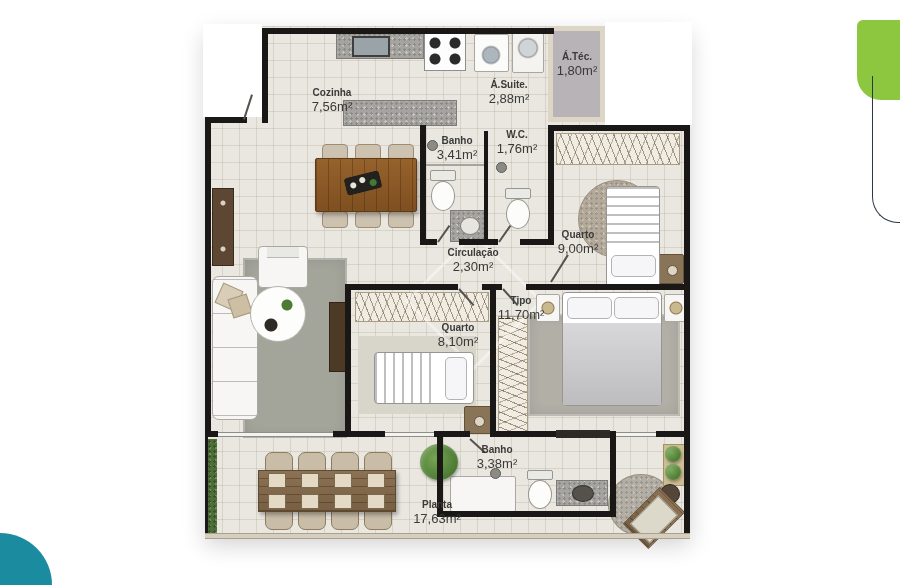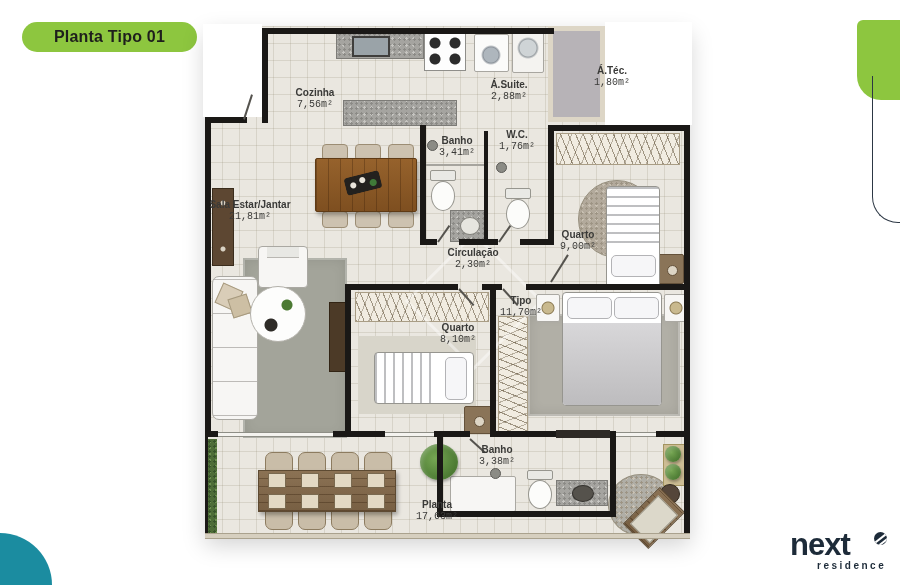--- a/index.html
+++ b/index.html
@@ -51,21 +51,21 @@
     border-radius:50%;background:#ddd5c5;border:1px solid #64513a;}
   .rug{background:#a3a49a;box-shadow:inset 0 0 0 2px rgba(255,255,255,.25), inset 0 0 14px rgba(0,0,0,.12);}
   .toilet-tank{background:#e9e9e5;border:1px solid #97968f;border-radius:2px;}
   .toilet-bowl{background:#fcfcfa;border:1px solid #97968f;border-radius:50%;}
   .shead{width:9px;height:9px;border-radius:50%;background:#8b8b85;border:1px solid #5c5b57;}
   .bowl{position:absolute;border-radius:50%;background:#e6e5df;border:1px solid #82817b;}
 
   
   .rlabel{position:absolute;text-align:center;color:#3a3a38;z-index:40;line-height:1.05;}
   .rlabel .rname{font-weight:bold;font-size:10px;}
-  .rlabel .rarea{font-size:10px;margin-top:1px;font-family:Liberation Mono, monospace;}
+  .rlabel .rarea{font-size:13px;margin-top:1px;}
 
   .watermark{position:absolute;left:425px;top:252px;width:92px;height:92px;
     border:3px solid rgba(255,255,255,.42);transform:rotate(45deg);z-index:12;}
 
   .bed-base{background:#ffffff;border:1px solid #96958f;border-radius:4px;overflow:hidden;}
   .blanket{position:absolute;background:linear-gradient(180deg,#9ea2a9,#c7cacd);
     background-size:100% 100%;}
   .foldlines{background-image:repeating-linear-gradient(180deg,rgba(70,72,78,.35) 0 2px,transparent 2px 9px);}
   .pillow{position:absolute;background:#f6f6f8;border:1px solid #b3b3b6;border-radius:5px;}
   .chair{background:#cdc2b0;border:1px solid #9c8d74;border-radius:4px;}
@@ -83,23 +83,20 @@
     background-size:5px 5px,6px 6px;}
   .roundrug{border-radius:50%;background-color:#b3aa9c;
     background-image:radial-gradient(#9d9484 1px,transparent 1.4px),radial-gradient(#c9c1b3 1px,transparent 1.4px);
     background-size:5px 5px,7px 7px;border:1px solid #97907f;}
 </style>
 </head>
 <body>
 
 <div class="scene">
 
-  <div class="badge">
-    <span>Planta Tipo 01</span>
-  </div>
   <div class="corner-green"></div>
   <div class="corner-outline"></div>
   <div class="corner-teal"></div>
 
   <div class="abs" style="left:0;top:0;width:900px;height:585px;">
 
     <div class="abs floor" style="left:205px;top:26px;width:485px;height:511px;z-index:1;"></div>
 
     <div class="abs patch" style="left:203px;top:24px;width:59px;height:93px;z-index:2;"></div>
     <div class="abs patch" style="left:605px;top:22px;width:87px;height:103px;z-index:2;"></div>
@@ -266,44 +263,40 @@
     <div class="abs" style="left:205px;top:533px;width:485px;height:4px;background:#d6cfbf;border-top:1px solid #aaa28e;border-bottom:1px solid #aaa28e;z-index:30;"></div>
 
     <div class="abs leaf" style="left:247px;top:94px;width:2px;height:26px;transform:rotate(18deg);z-index:31;"></div>
     <div class="abs leaf" style="left:438px;top:241px;width:20px;height:2px;transform:rotate(-55deg);transform-origin:left center;z-index:31;"></div>
     <div class="abs leaf" style="left:499px;top:241px;width:20px;height:2px;transform:rotate(-55deg);transform-origin:left center;z-index:31;"></div>
     <div class="abs leaf" style="left:551px;top:281px;width:32px;height:2px;transform:rotate(-58deg);transform-origin:left center;z-index:31;"></div>
     <div class="abs leaf" style="left:459px;top:288px;width:22px;height:2px;transform:rotate(48deg);transform-origin:left center;z-index:31;"></div>
     <div class="abs leaf" style="left:503px;top:288px;width:22px;height:2px;transform:rotate(48deg);transform-origin:left center;z-index:31;"></div>
     <div class="abs leaf" style="left:470px;top:438px;width:20px;height:2px;transform:rotate(42deg);transform-origin:left center;z-index:31;"></div>
 
-    <div class="rlabel" style="left:275px;top:88px;width:80px;">
+    <div class="rlabel" style="left:292px;top:88px;width:80px;">
       <div class="rname">Cozinha</div>
       <div class="rarea">7,56m²</div>
     </div>
     <div class="rlabel" style="left:474px;top:80px;width:70px;">
       <div class="rname">Á.Suite.</div>
       <div class="rarea">2,88m²</div>
     </div>
-    <div class="rlabel" style="left:547px;top:66px;width:60px;margin-left:35px;">
+    <div class="rlabel" style="left:547px;top:52px;width:60px;">
       <div class="rname">Á.Téc.</div>
       <div class="rarea">1,80m²</div>
     </div>
     <div class="rlabel" style="left:428px;top:136px;width:58px;">
       <div class="rname">Banho</div>
       <div class="rarea">3,41m²</div>
     </div>
     <div class="rlabel" style="left:494px;top:130px;width:46px;">
       <div class="rname">W.C.</div>
       <div class="rarea">1,76m²</div>
     </div>
-    <div class="rlabel" style="left:185px;top:200px;width:130px;">
-      <div class="rname">Sala Estar/Jantar</div>
-      <div class="rarea">21,81m²</div>
-    </div>
     <div class="rlabel" style="left:423px;top:248px;width:100px;">
       <div class="rname">Circulação</div>
       <div class="rarea">2,30m²</div>
     </div>
     <div class="rlabel" style="left:548px;top:230px;width:60px;">
       <div class="rname">Quarto</div>
       <div class="rarea">9,00m²</div>
     </div>
     <div class="rlabel" style="left:491px;top:296px;width:60px;">
       <div class="rname">Tipo</div>
@@ -316,19 +309,14 @@
     <div class="rlabel" style="left:467px;top:445px;width:60px;">
       <div class="rname">Banho</div>
       <div class="rarea">3,38m²</div>
     </div>
     <div class="rlabel" style="left:402px;top:500px;width:70px;">
       <div class="rname">Planta</div>
       <div class="rarea">17,63m²</div>
     </div>
   </div>
 
-  <div class="logo">
-    <div class="brand">next</div>
-    <div class="logo-icon"></div>
-    <div class="sub">residence</div>
-  </div>
 
 </div>
 
 </body></html>

